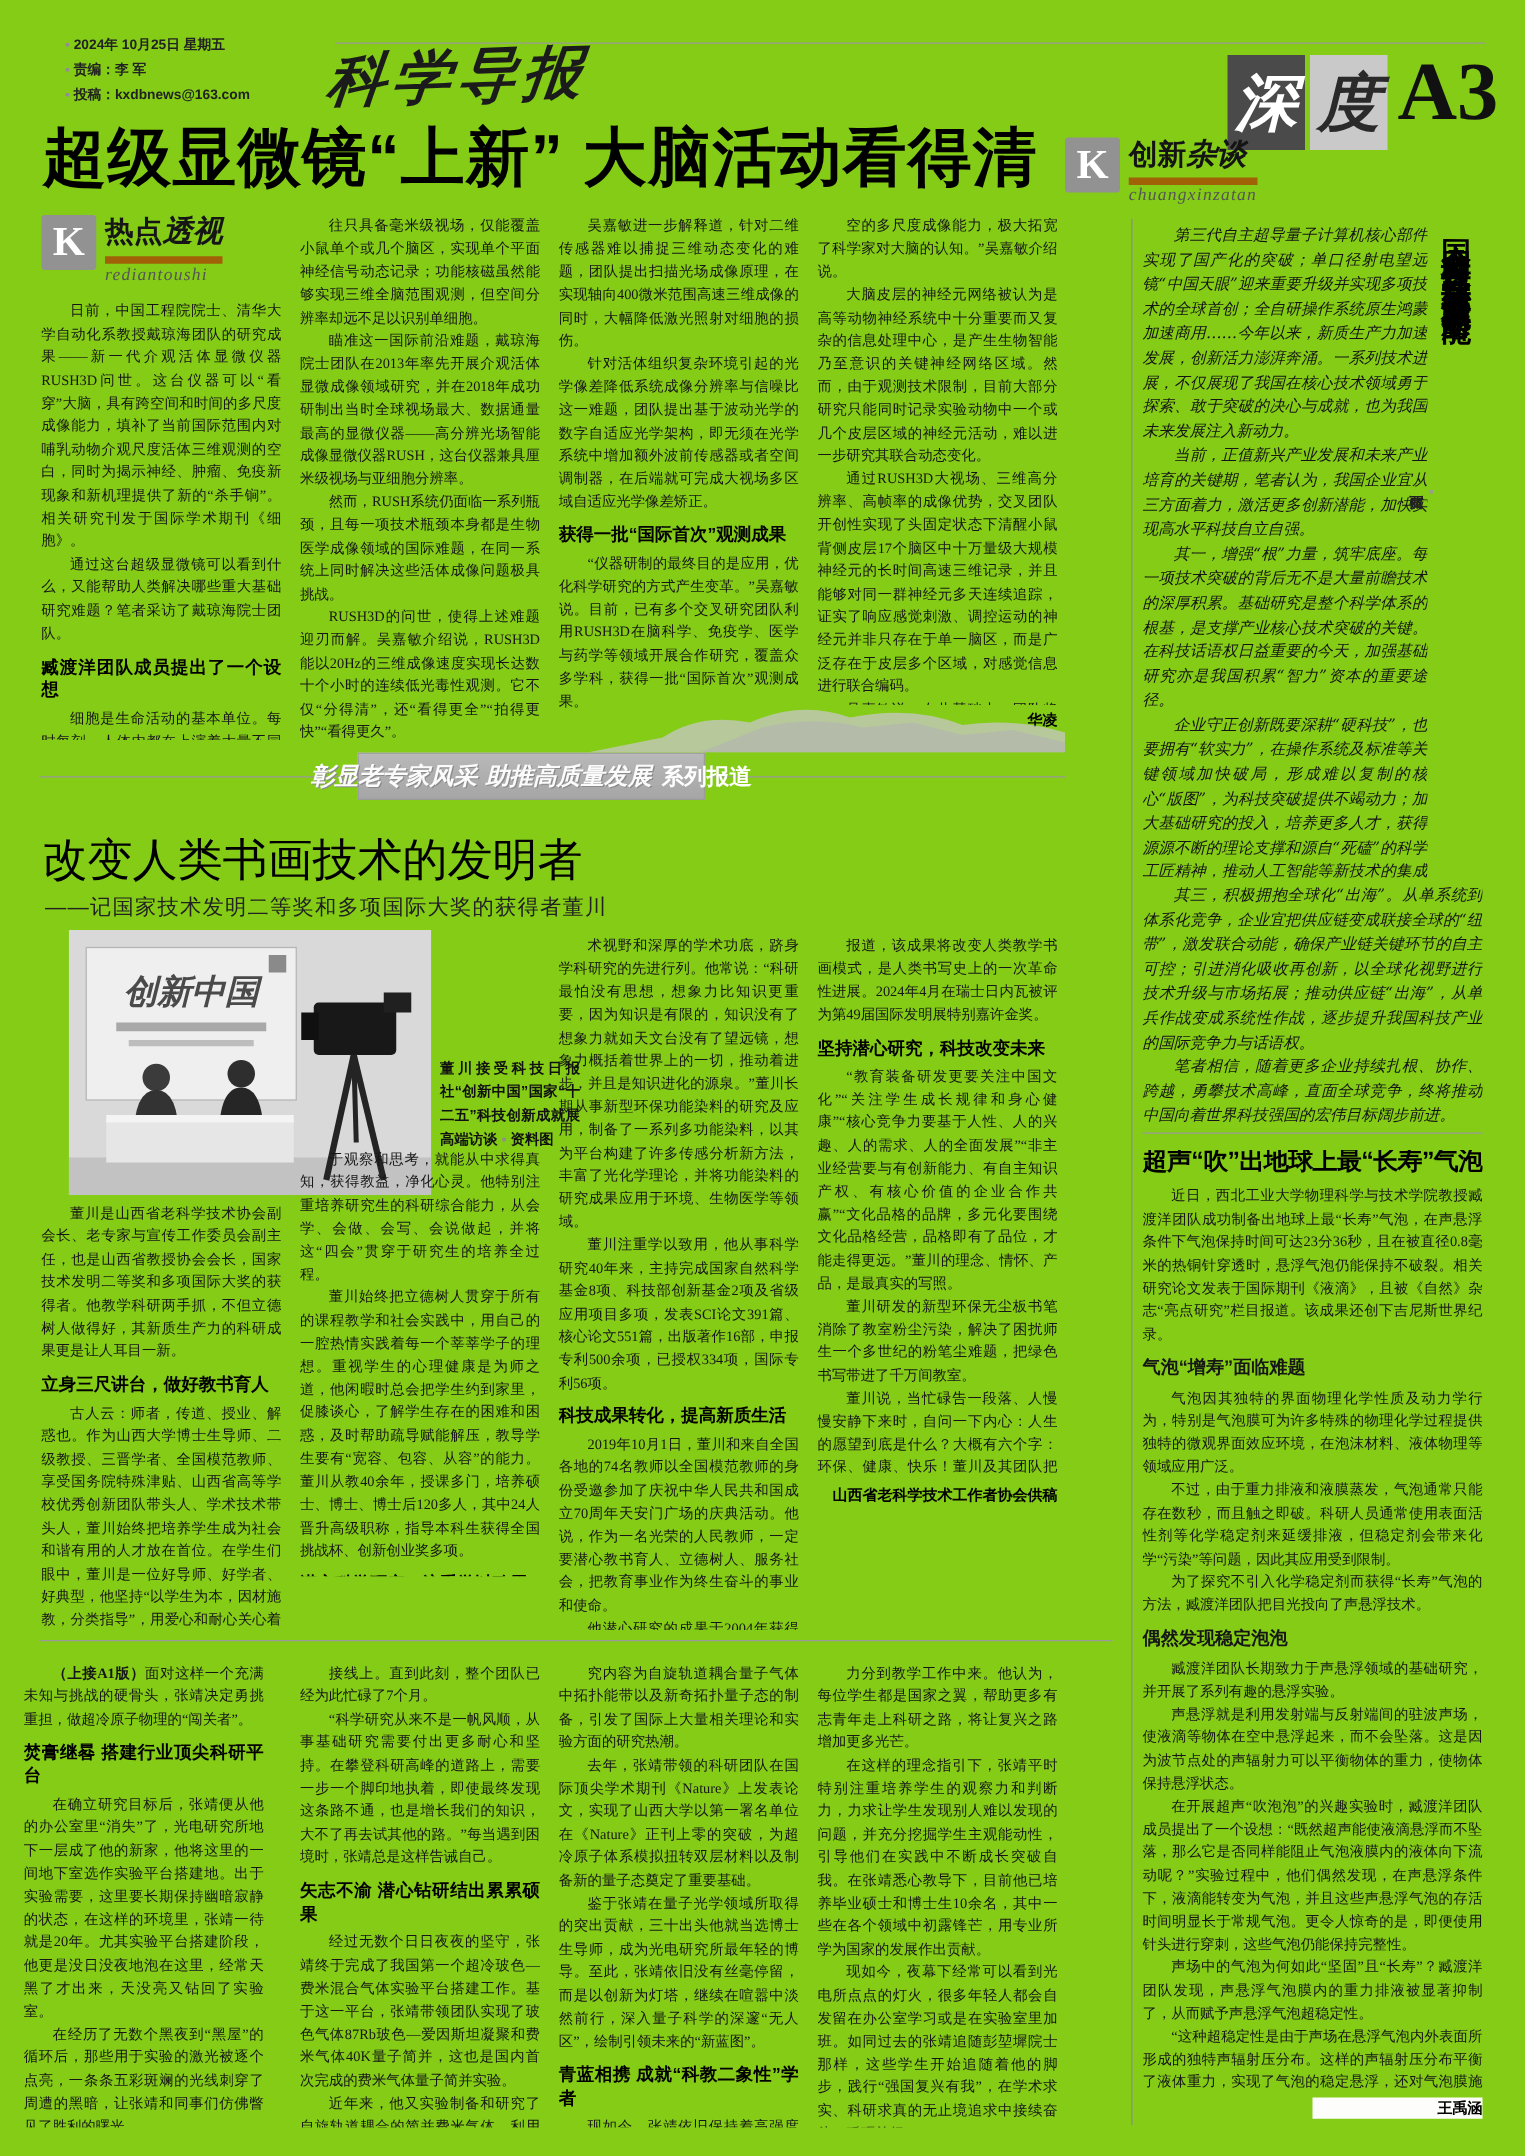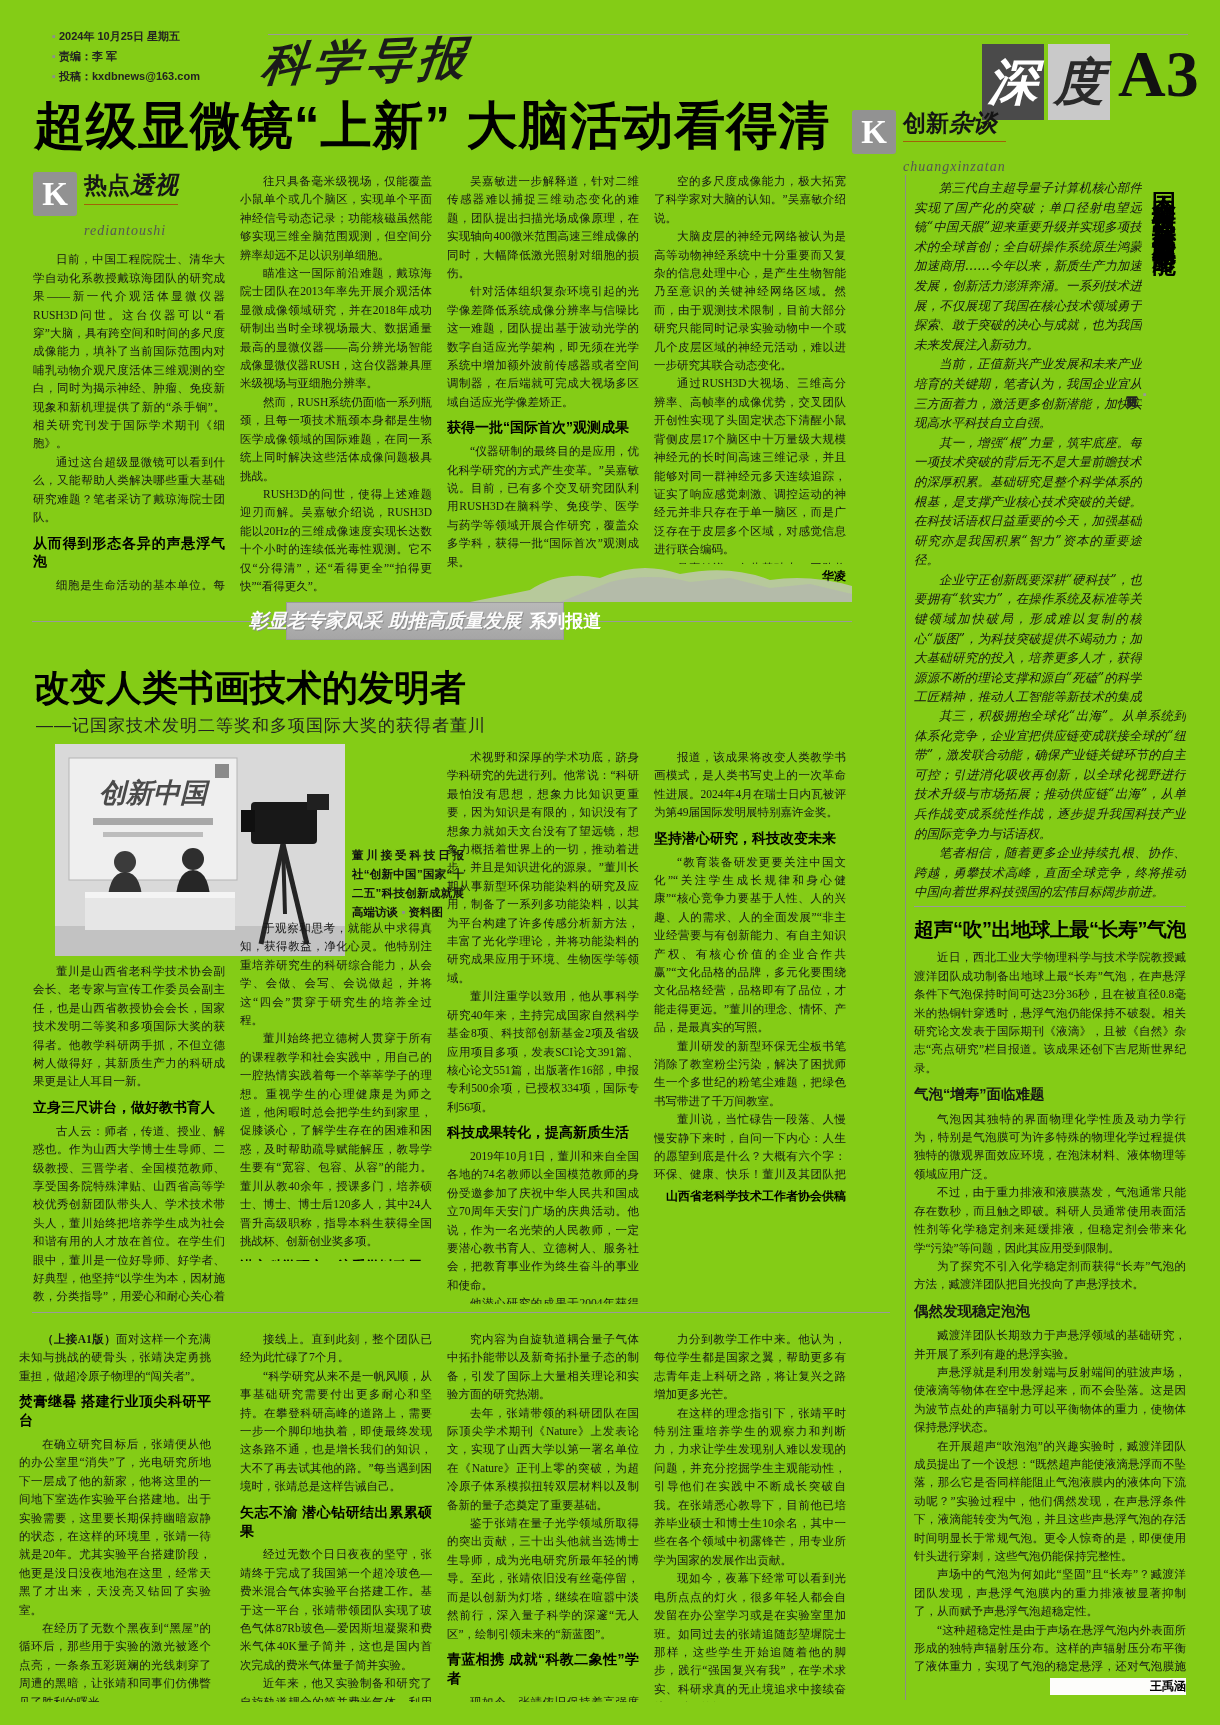--- a/index.html
+++ b/index.html
@@ -17,33 +17,33 @@
               transform:skewX(-8deg) rotate(-2deg);color:#1b1b1b;}
   .sec-box{width:62px;height:76px;text-align:center;line-height:76px;font-size:50px;font-weight:900;
            font-style:italic;font-family:"Liberation Serif",serif;}
   .sec-dark{background:#4a4a4a;color:#fff;}
   .sec-light{background:#c9c9c9;color:#2a2a2a;}
   .pageno{font-family:"Liberation Serif",serif;font-weight:900;font-size:66px;color:#111;}
 
   
   .main-headline{font-family:"Liberation Sans","DejaVu Sans",sans-serif;font-weight:900;font-size:51px;
                  letter-spacing:1px;color:#000;white-space:nowrap;}
-  .inv-headline{font-family:"Liberation Sans","DejaVu Sans",sans-serif;font-weight:700;font-size:36px;color:#000;white-space:nowrap;}
+  .inv-headline{font-family:"Liberation Sans","DejaVu Sans",sans-serif;font-weight:400;font-size:36px;color:#000;white-space:nowrap;}
   .inv-sub{font-family:"Liberation Sans","DejaVu Sans",sans-serif;font-size:17px;color:#222;letter-spacing:1px;}
 
   
   .badge{display:flex;gap:7px;align-items:flex-start;}
   .kbox{width:44px;height:44px;background:#929292;color:#fff;border-radius:3px;flex:0 0 auto;
         font-family:"Liberation Serif",serif;font-weight:900;font-size:33px;text-align:center;line-height:44px;}
   .badge-right{display:flex;flex-direction:column;}
   .badge-title{white-space:nowrap;line-height:26px;}
   .badge-title .b1{font-family:"Liberation Sans",sans-serif;font-weight:900;font-size:23px;}
   .badge-title .b2{font-family:"Liberation Serif",serif;font-style:italic;font-weight:700;font-size:24px;}
   .badge-pinyin{font-family:"Liberation Serif",serif;font-style:italic;font-size:14px;color:#555;
-                border-top:1px solid #a16207;margin-top:2px;padding-top:17px;letter-spacing:1px;}
+                border-top:6px solid #a16207;margin-top:2px;padding-top:1px;letter-spacing:1px;}
 
   
   .col{position:absolute;overflow:hidden;text-align:justify;font-size:11.5px;line-height:18.4px;color:#161616;}
   .col p{margin:0;text-indent:2em;}
   .subhd{font-family:"Liberation Sans","DejaVu Sans",sans-serif;font-weight:bold;font-size:14px;
          line-height:1.35;margin:7px 0 5px;text-indent:0;color:#000;}
   .byline{font-family:"Liberation Sans",sans-serif;font-weight:bold;font-size:12px;text-align:right;color:#000;}
 
   
   .kai{font-family:"DejaVu Serif","Liberation Serif",serif;font-style:italic;font-size:12.5px;line-height:19.6px;}
@@ -99,21 +99,21 @@
   <div class="col" style="left:33px;top:172px;width:192px;height:420px;">
     <div class="badge" style="margin-bottom:10px;">
       <div class="kbox">K</div>
       <div class="badge-right">
         <div class="badge-title"><span class="b1">热点</span><span class="b2">透视</span></div>
         <div class="badge-pinyin">rediantoushi</div>
       </div>
     </div>
     <p>日前，中国工程院院士、清华大学自动化系教授戴琼海团队的研究成果——新一代介观活体显微仪器RUSH3D问世。这台仪器可以“看穿”大脑，具有跨空间和时间的多尺度成像能力，填补了当前国际范围内对哺乳动物介观尺度活体三维观测的空白，同时为揭示神经、肿瘤、免疫新现象和新机理提供了新的“杀手锏”。相关研究刊发于国际学术期刊《细胞》。</p>
     <p>通过这台超级显微镜可以看到什么，又能帮助人类解决哪些重大基础研究难题？笔者采访了戴琼海院士团队。</p>
-    <div class="subhd">从而得到形态各异的声悬浮气泡</div>
+    <div class="subhd">臧渡洋团队成员提出了一个设想</div>
     <p>细胞是生命活动的基本单位。每时每刻，人体内都在上演着大量不同类型细胞间交互作用所形成的“交响曲”。</p>
 
   </div>
 
   <div class="col" style="left:240px;top:172px;width:192px;height:430px;">
     <p>往只具备毫米级视场，仅能覆盖小鼠单个或几个脑区，实现单个平面神经信号动态记录；功能核磁虽然能够实现三维全脑范围观测，但空间分辨率却远不足以识别单细胞。</p>
     <p>瞄准这一国际前沿难题，戴琼海院士团队在2013年率先开展介观活体显微成像领域研究，并在2018年成功研制出当时全球视场最大、数据通量最高的显微仪器——高分辨光场智能成像显微仪器RUSH，这台仪器兼具厘米级视场与亚细胞分辨率。</p>
     <p>然而，RUSH系统仍面临一系列瓶颈，且每一项技术瓶颈本身都是生物医学成像领域的国际难题，在同一系统上同时解决这些活体成像问题极具挑战。</p>
     <p>RUSH3D的问世，使得上述难题迎刃而解。吴嘉敏介绍说，RUSH3D能以20Hz的三维成像速度实现长达数十个小时的连续低光毒性观测。它不仅“分得清”，还“看得更全”“拍得更快”“看得更久”。</p>
 

